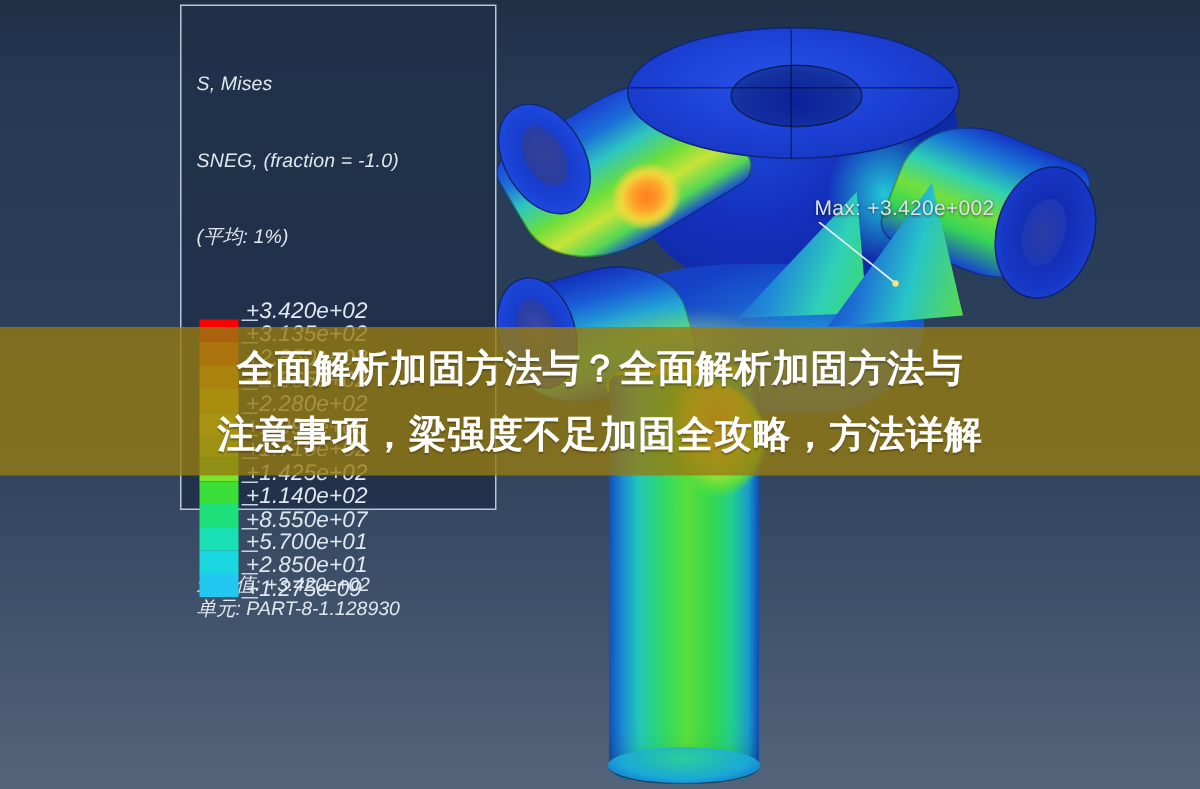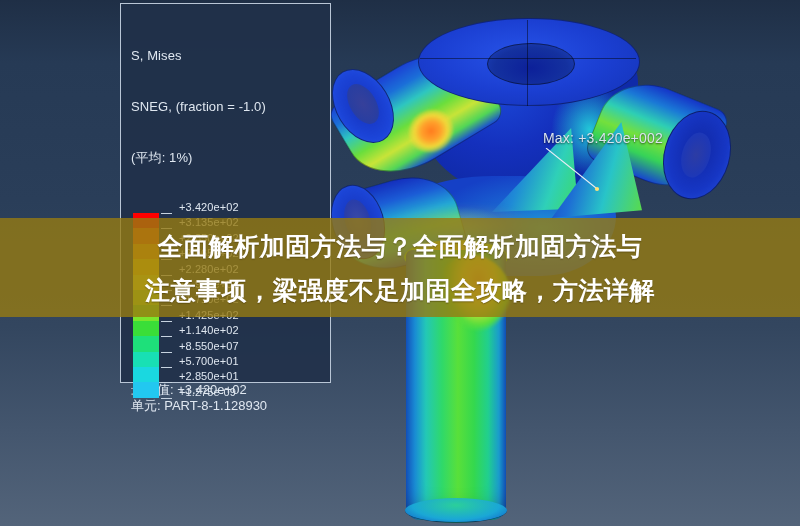--- a/index.html
+++ b/index.html
@@ -233,29 +233,30 @@
     height: 46px;
     z-index: 5;
   }
 
   
   #legend-panel {
     position: absolute;
     left: 120px;
     top: 3px;
     width: 211px;
-    height: 380px;
+    height: 337px;
     background: rgba(32, 48, 73, 0.88);
     border: 1px solid #b9c6d6;
     box-sizing: border-box;
     z-index: 10;
     padding: 9px 0 0 10px;
     color: #dfe7f0;
     font-size: 13px;
     line-height: 17px;
+    font-style: italic;
   }
   #legend-header {
     white-space: pre;
     letter-spacing: .1px;
   }
   #legend-header div { white-space: nowrap; }
 
   #legend-scale {
     position: relative;
     margin-top: 6px;
@@ -280,24 +281,24 @@
   }
   .tick {
     position: absolute;
     left: 0;
     width: 11px;
     height: 1px;
     background: #c7d3e0;
   }
   #value-column {
     position: absolute;
-    left: 48px;
+    left: 33px;
     top: -6px;
     font-family: "Liberation Sans", sans-serif;
-    font-size: 11px;
+    font-size: 15px;
   }
   .value-row {
     height: 15.4px;
     line-height: 15.4px;
     white-space: nowrap;
     letter-spacing: .1px;
   }
   #legend-footer {
     margin-top: 5px;
     font-size: 13px;

